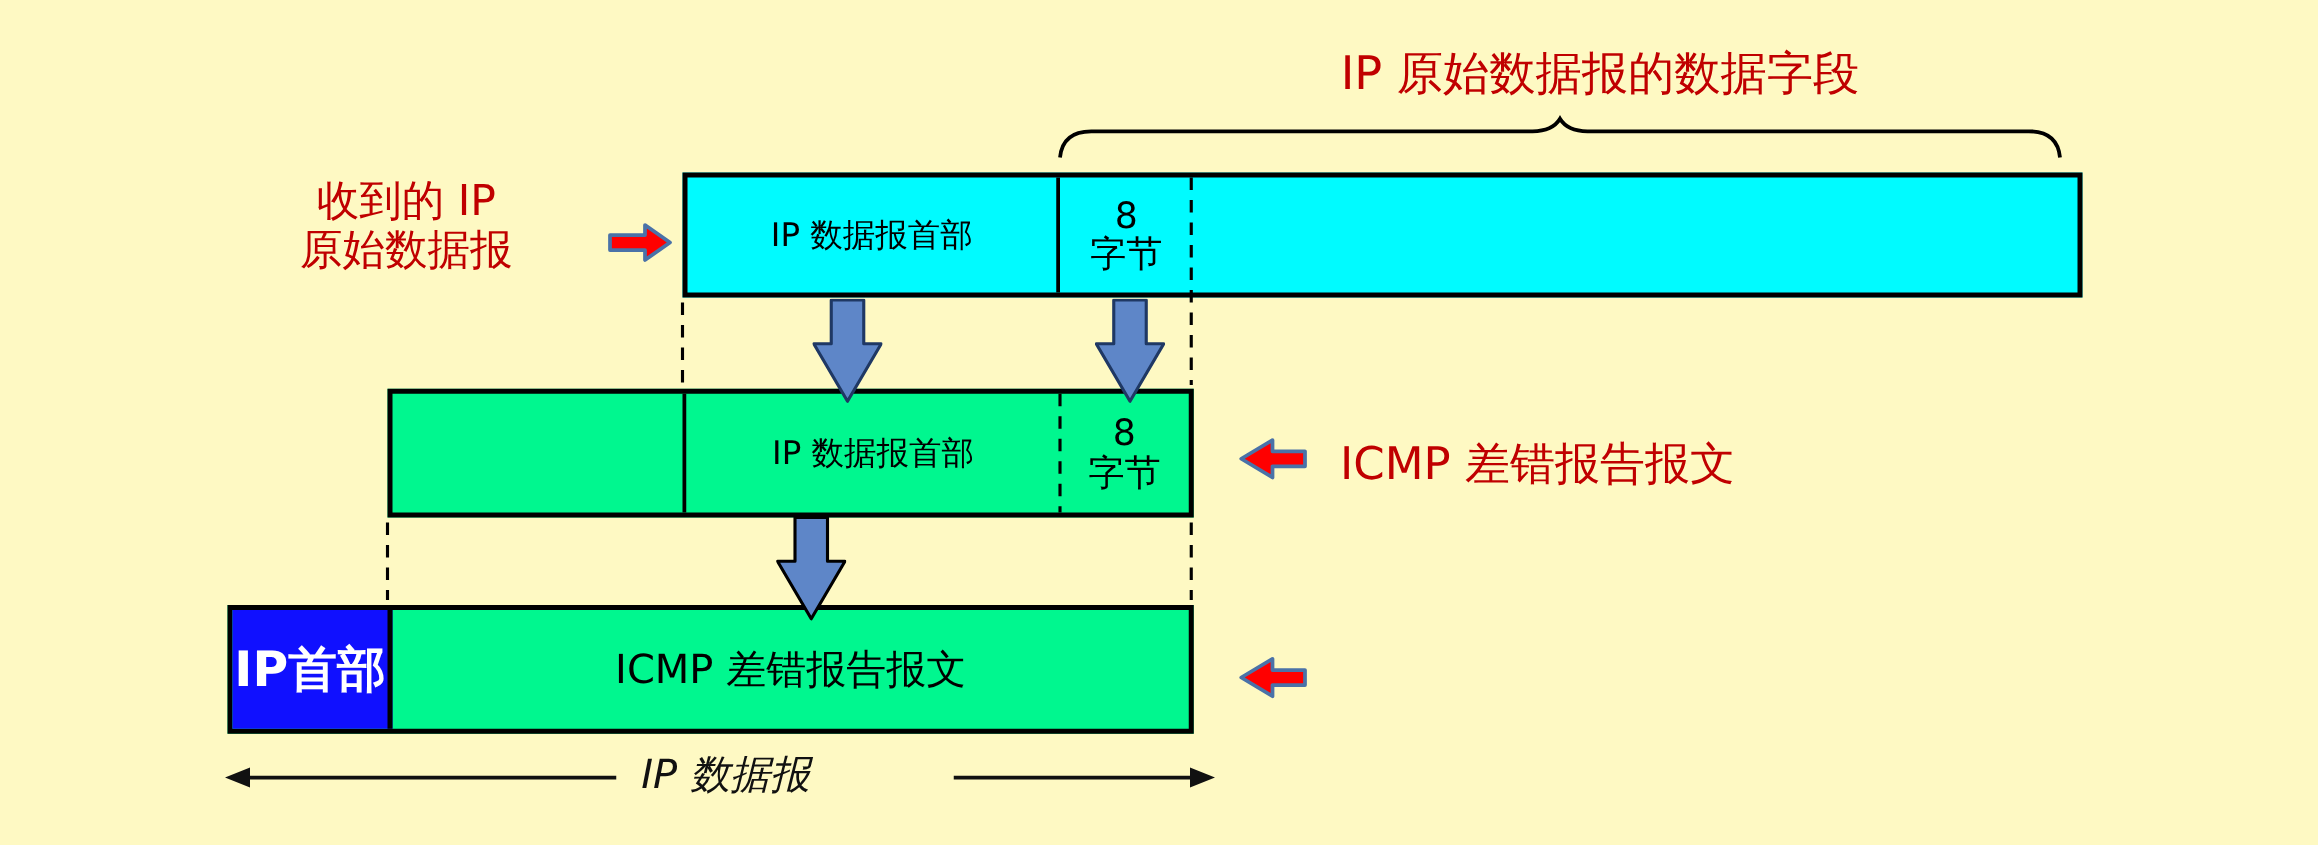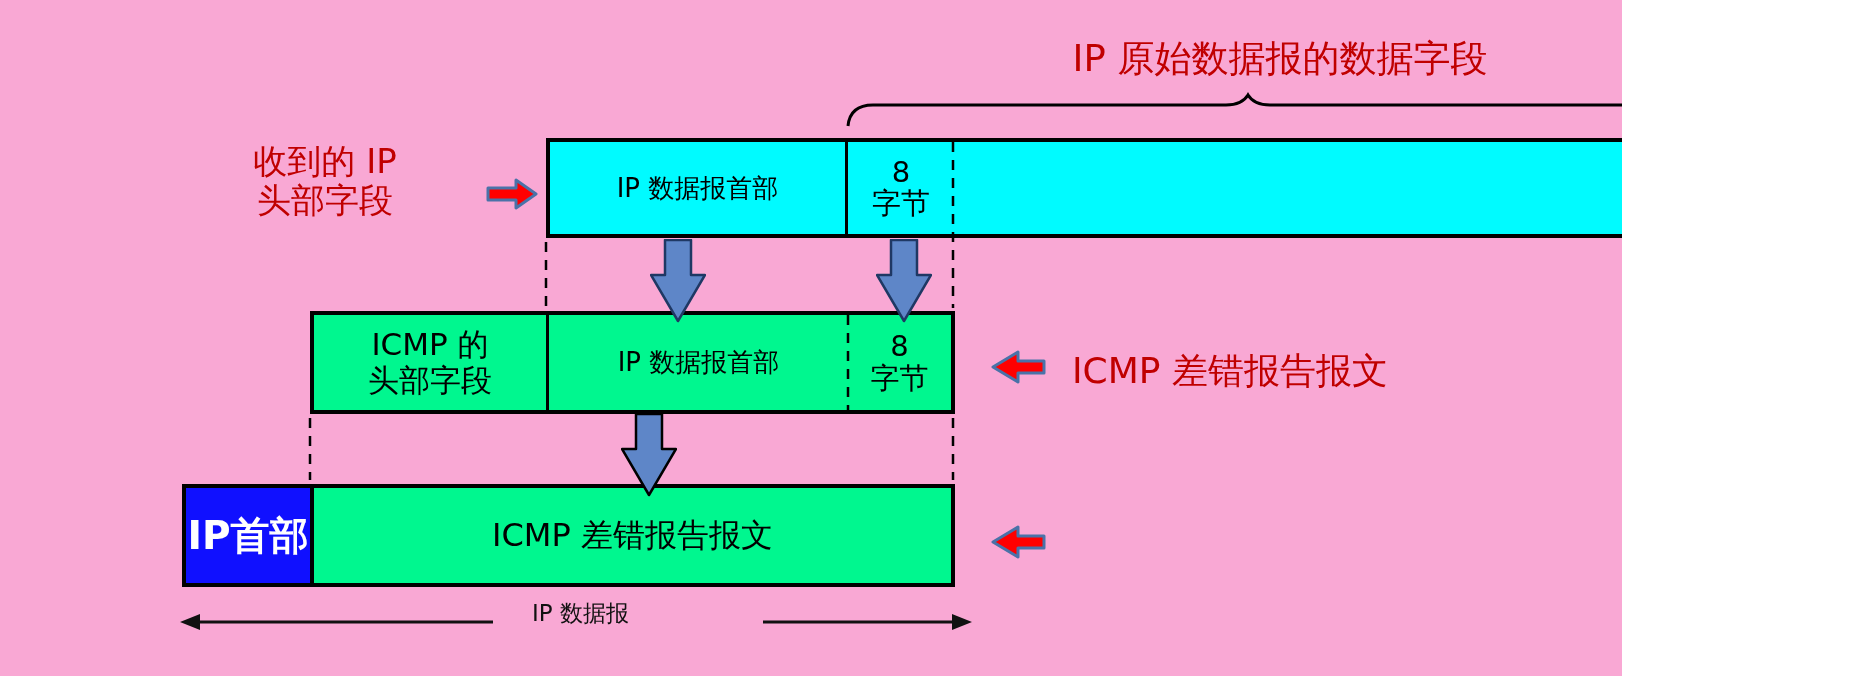--- a/index.html
+++ b/index.html
@@ -1,73 +1,71 @@
 <!DOCTYPE html>
 <html><head>
 <meta charset="utf-8">
 <style>
   html,body{margin:0;padding:0;background:#fff;}
   .canvas{
-    position:relative;width:1622px;height:676px;background:#f9a8d4;
+    position:relative;width:1854px;height:676px;background:#fef9c3;
     font-family:"DejaVu Sans",sans-serif;overflow:hidden;
   }
   .abs{position:absolute;}
   .red-label{color:#C00000;font-size:34px;line-height:1.16;white-space:pre-line;}
   .box{position:absolute;border:4px solid #000;box-sizing:border-box;}
   .row1{left:546px;top:138px;width:1120px;height:100px;background:#00FBFF;}
   .row2{left:310px;top:311px;width:645px;height:103px;background:#00F78F;}
   .row3{left:182px;top:484px;width:773px;height:103px;display:flex;background:#00F78F;}
   .cell{position:absolute;top:0;bottom:0;display:flex;align-items:center;justify-content:center;
         color:#000;text-align:center;}
   .vdiv{position:absolute;top:0;bottom:0;width:3px;background:#000;}
   .cell-main{font-size:26px;}
   .cell-small{font-size:29px;line-height:1.08;white-space:pre-line;}
   .cell-two{font-size:31px;line-height:1.14;white-space:pre-line;}
   .blue-cell{width:124px;background:#1010FF;color:#fff;font-weight:bold;font-size:39px;
              display:flex;align-items:center;justify-content:center;border-right:4px solid #000;}
   .green-cell{flex:1;display:flex;align-items:center;justify-content:center;font-size:32px;color:#000;}
   .title{left:875px;top:34px;width:810px;text-align:center;font-size:37px;color:#C00000;}
   .side-label{font-size:36px;color:#C00000;white-space:nowrap;}
-  .bottom-label{left:468px;top:598px;width:225px;text-align:center;font-size:23px;color:#111;}
+  .bottom-label{left:468px;top:598px;width:225px;text-align:center;font-size:32px;color:#111;font-style:italic;}
   svg{display:block;}
   .overlay{left:0;top:0;pointer-events:none;}
 </style>
 </head>
 <body>
 
 <div class="canvas">
 
   <div class="abs title">IP 原始数据报的数据字段</div>
 
   <div class="abs" style="left:845px;top:92px;">
     <svg width="806" height="38" viewBox="0 0 806 38">
       <path d="M3,34 Q5,13 28,13 L381,13 Q397,13 403,3 Q409,13 425,13 L778,13 Q801,13 803,34" fill="none" stroke="#000" stroke-width="3"></path>
     </svg>
   </div>
 
   <div class="abs red-label" style="left:210px;top:142px;width:230px;text-align:center;">收到的 IP
-头部字段</div>
+原始数据报</div>
 
   <div class="abs" style="left:486px;top:177px;">
     <svg width="52" height="34" viewBox="0 0 52 34">
       <polygon points="2,11 30,11 30,3 50,17 30,31 30,23 2,23" stroke="#4A72A8" stroke-width="3" stroke-linejoin="round" fill="#FF0000"></polygon>
     </svg>
   </div>
 
   <div class="box row1">
     <div class="cell cell-main" style="left:0;width:295px;">IP 数据报首部</div>
     <div class="vdiv" style="left:295px;"></div>
     <div class="cell cell-small" style="left:298px;width:106px;">8
 字节</div>
     <div class="cell" style="left:404px;right:0;"></div>
   </div>
 
   <div class="box row2">
-    <div class="cell cell-two" style="left:0;width:232px;">ICMP 的
-头部字段</div>
     <div class="vdiv" style="left:232px;"></div>
     <div class="cell cell-main" style="left:235px;width:299px;">IP 数据报首部</div>
     <div class="cell cell-small" style="left:534px;width:103px;">8
 字节</div>
   </div>
 
   <div class="box row3">
     <div class="blue-cell">IP首部</div>
     <div class="green-cell">ICMP 差错报告报文</div>
   </div>

